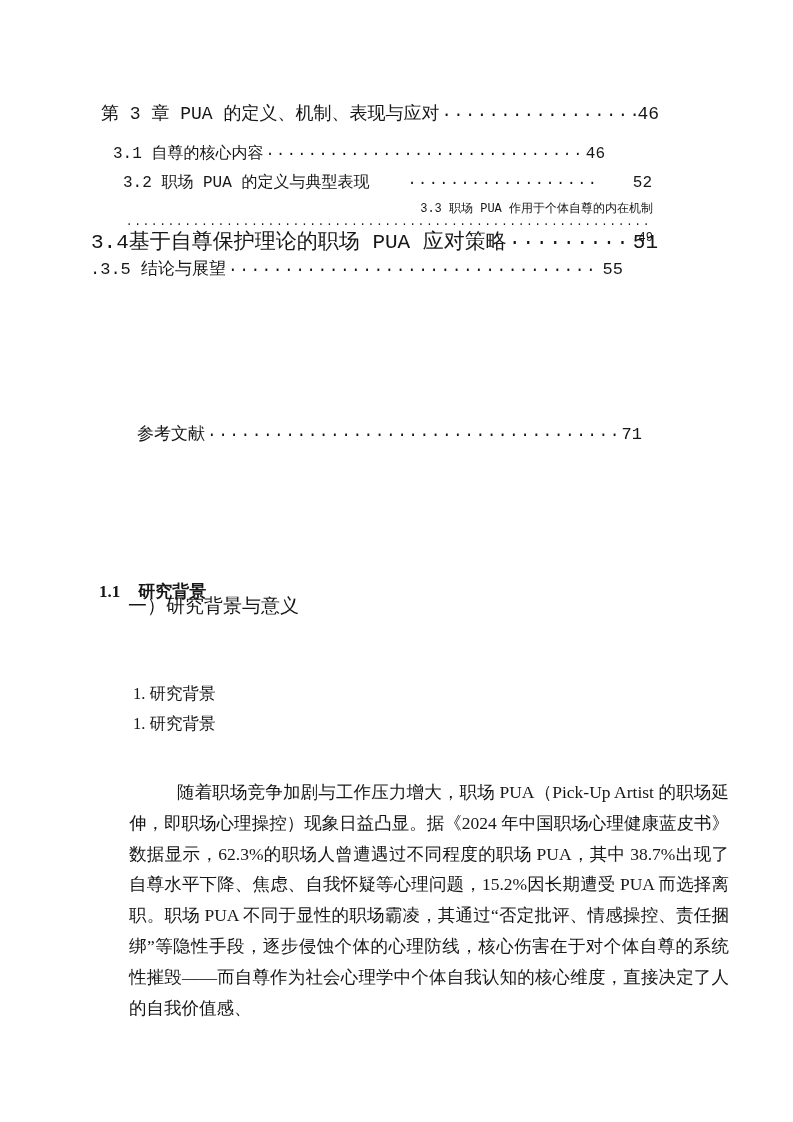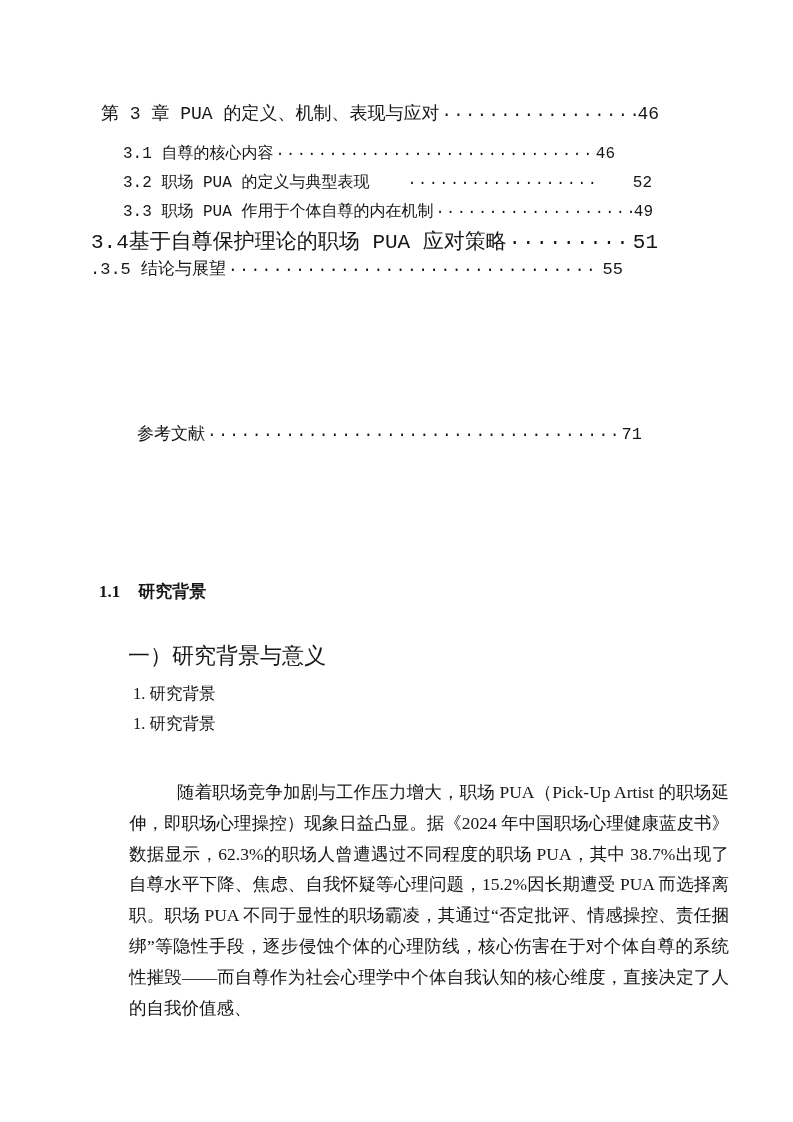--- a/index.html
+++ b/index.html
@@ -32,23 +32,23 @@
     flex: 1 1 auto;
     overflow: hidden;
     white-space: nowrap;
     letter-spacing: 1.5px;
     padding: 0 2px;
     font-size: 0.95em;
   }
   .toc-page { flex: 0 0 auto; }
 
   .r1   { top: 103px; left: 101px; width: 558px; font-size: 18px; }
-  .r2   { top: 144px; left: 123px; width: 492px; font-size: 16px; }
+  .r2   { top: 144px; left: 113px; width: 492px; font-size: 16px; }
   .r3   { top: 173px; left: 123px; width: 529px; font-size: 16px; gap: 36px; }
-  .r4   { top: 202px; left: 123px; width: 530px; font-size: 16px; }
+  .r4   { top: 202px; left: 123px; width: 530px; font-size: 12px; flex-direction: column; }
   .r5   { top: 230px; left: 91px;  width: 567px; font-size: 21px; }
   .r6   { top: 259px; left: 90px;  width: 533px; font-size: 17px; }
   .rref { top: 424px; left: 100px; width: 505px; font-size: 17px; margin-left: 37px; }
   .r5 .toc-page, .r6 .toc-page { padding-left: 6px; }
 
   
   .chapter-heading {
     position: absolute;
     top: 511px;
     left: 0;
@@ -65,23 +65,23 @@
   .sec-heading {
     position: absolute;
     top: 581px;
     left: 99px;
     font-size: 17px;
     font-weight: bold;
     line-height: 1.25;
   }
   .sub-heading {
     position: absolute;
-    top: 642px;
+    top: 594px;
     left: 128px;
-    font-size: 22px;
+    font-size: 19px;
     line-height: 1.25;
   }
   .list-item-1 {
     position: absolute;
     top: 684px;
     left: 133px;
     font-size: 16.5px;
     line-height: 1.25;
   }
   .list-item-2 {

